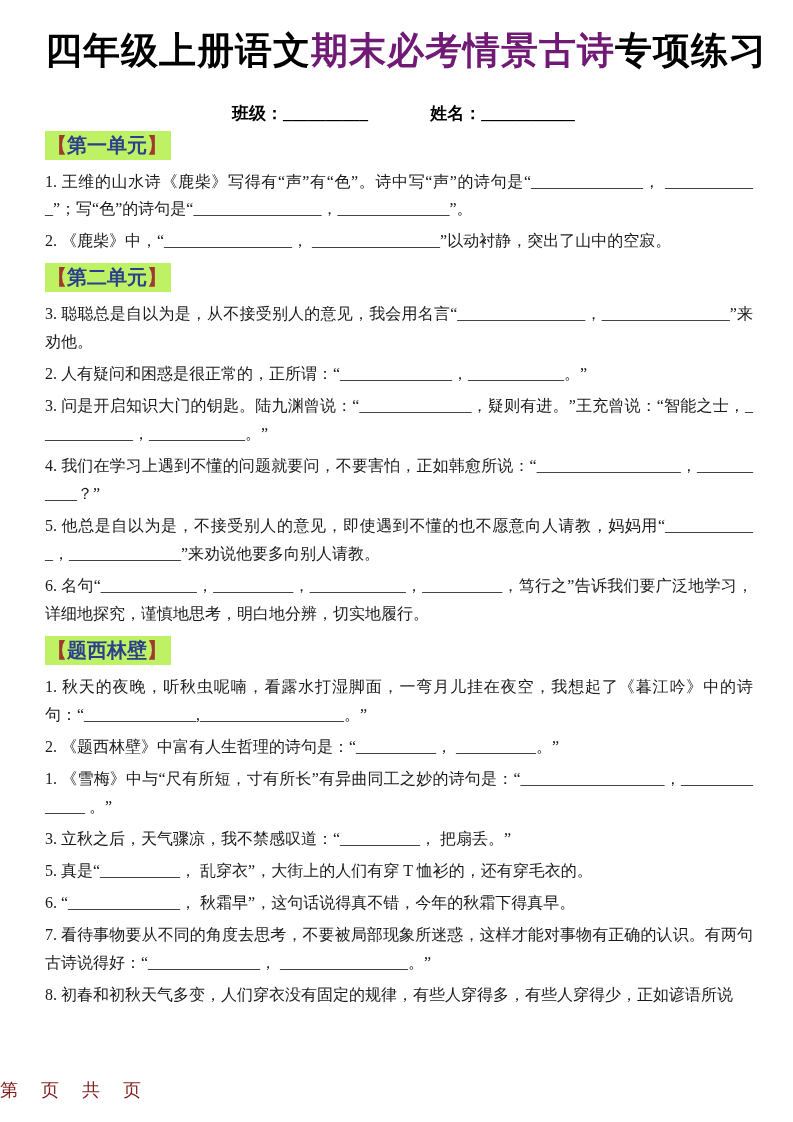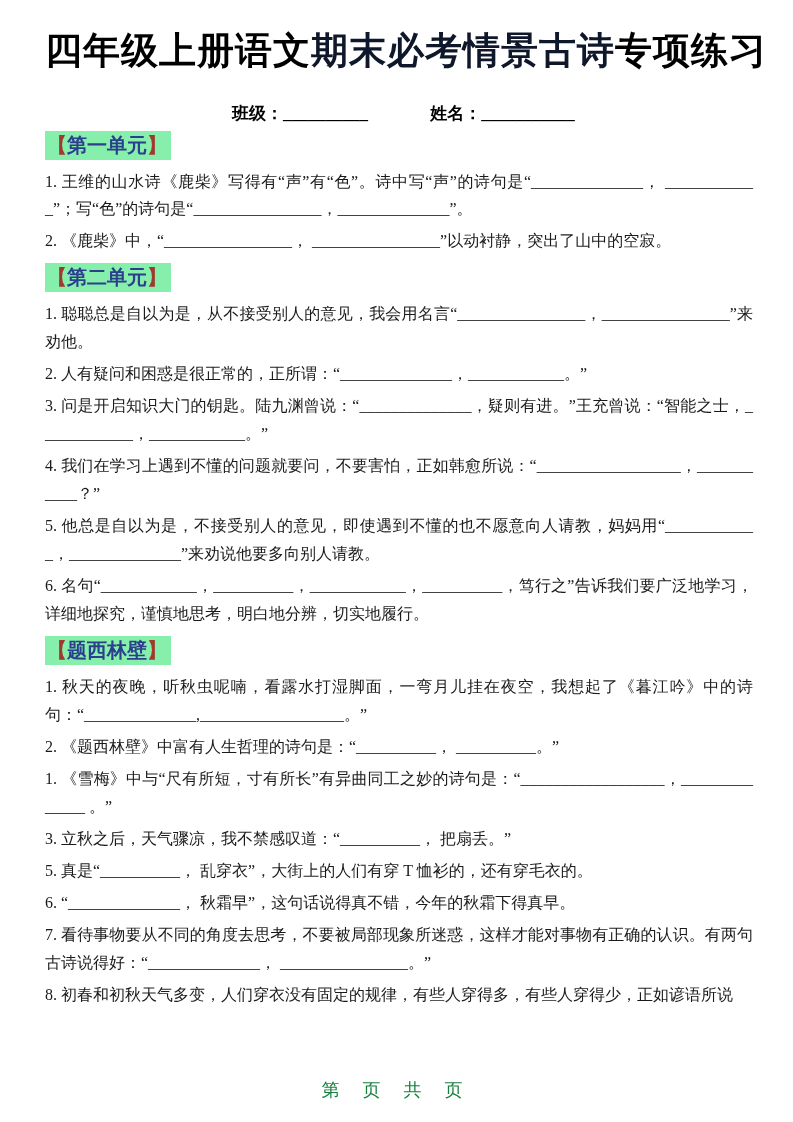--- a/index.html
+++ b/index.html
@@ -20,36 +20,36 @@
   .title {
     text-align: center;
     font-family: "Liberation Sans", "DejaVu Sans", sans-serif;
     font-size: 37px;
     font-weight: 900;
     letter-spacing: 1px;
     color: #000000;
     margin-bottom: 26px;
     white-space: nowrap;
   }
-  .title .red { color: #0f172a; }
+  .title .red { color: #701a75; }
   .meta {
     font-weight: bold;
     font-size: 17px;
     padding-left: 187px;
     color: #000;
   }
   .meta .meta-item { margin-right: 58px; }
   .meta .blank {
     letter-spacing: 0;
     font-weight: bold;
   }
   .unit { margin-top: 2px; }
   .unit-header {
     display: inline-block;
-    background: #86efac;
+    background: #bef264;
     font-family: "Liberation Sans", "DejaVu Sans", sans-serif;
     font-size: 20px;
     font-weight: bold;
     line-height: 26px;
     padding: 1px 4px 2px 2px;
     margin: 4px 0 5px 0;
   }
   .unit-header .bracket { color: #a0392e; }
   .unit-header .unit-title { color: #2b3f8c; }
   p.q {
@@ -58,24 +58,24 @@
     margin: 3px 0 5px 0;
     color: #1a1a1a;
     text-align: justify;
     word-break: break-all;
   }
   .unit-2 p.q, .unit-3 p.q { line-height: 28px; margin: 3px 0 4px 0; }
   .footer {
     position: absolute;
     bottom: 20px;
     left: 0; right: 0;
-    text-align: center;
+    text-align: left;
     font-size: 18px;
     letter-spacing: 9px;
-    color: #15803d;
+    color: #7f1d1d;
     font-family: "Liberation Sans", "DejaVu Sans", sans-serif;
   }
 </style>
 </head>
 <body>
 
 <div class="page">
 
   <h1 class="title"><span>四年级上册语文</span><span class="red">期末必考情景古诗</span><span>专项练习</span></h1>
 
@@ -85,21 +85,21 @@
   </div>
 
   <section class="unit unit-1">
     <div class="unit-header"><span class="bracket">【</span><span class="unit-title">第一单元</span><span class="bracket">】</span></div>
     <p class="q">1.  王维的山水诗《鹿柴》写得有“声”有“色”。诗中写“声”的诗句是“______________， ____________”；写“色”的诗句是“________________，______________”。</p>
     <p class="q">2.  《鹿柴》中，“________________， ________________”以动衬静，突出了山中的空寂。</p>
   </section>
 
   <section class="unit unit-2">
     <div class="unit-header"><span class="bracket">【</span><span class="unit-title">第二单元</span><span class="bracket">】</span></div>
-    <p class="q">1. 聪聪总是自以为是，从不接受别人的意见，我会用名言“________________，________________”来劝他。</p>
+    <p class="q">3. 聪聪总是自以为是，从不接受别人的意见，我会用名言“________________，________________”来劝他。</p>
     <p class="q">2. 人有疑问和困惑是很正常的，正所谓：“______________，____________。”</p>
     <p class="q">3. 问是开启知识大门的钥匙。陆九渊曾说：“______________，疑则有进。”王充曾说：“智能之士，____________，____________。”</p>
     <p class="q">4. 我们在学习上遇到不懂的问题就要问，不要害怕，正如韩愈所说：“__________________，___________？”</p>
     <p class="q">5. 他总是自以为是，不接受别人的意见，即使遇到不懂的也不愿意向人请教，妈妈用“____________，______________”来劝说他要多向别人请教。</p>
     <p class="q">6. 名句“____________，__________，____________，__________，笃行之”告诉我们要广泛地学习，详细地探究，谨慎地思考，明白地分辨，切实地履行。</p>
   </section>
 
   <section class="unit unit-3">
     <div class="unit-header"><span class="bracket">【</span><span class="unit-title">题西林壁</span><span class="bracket">】</span></div>
     <p class="q">1. 秋天的夜晚，听秋虫呢喃，看露水打湿脚面，一弯月儿挂在夜空，我想起了《暮江吟》中的诗句：“______________,__________________。”</p>

